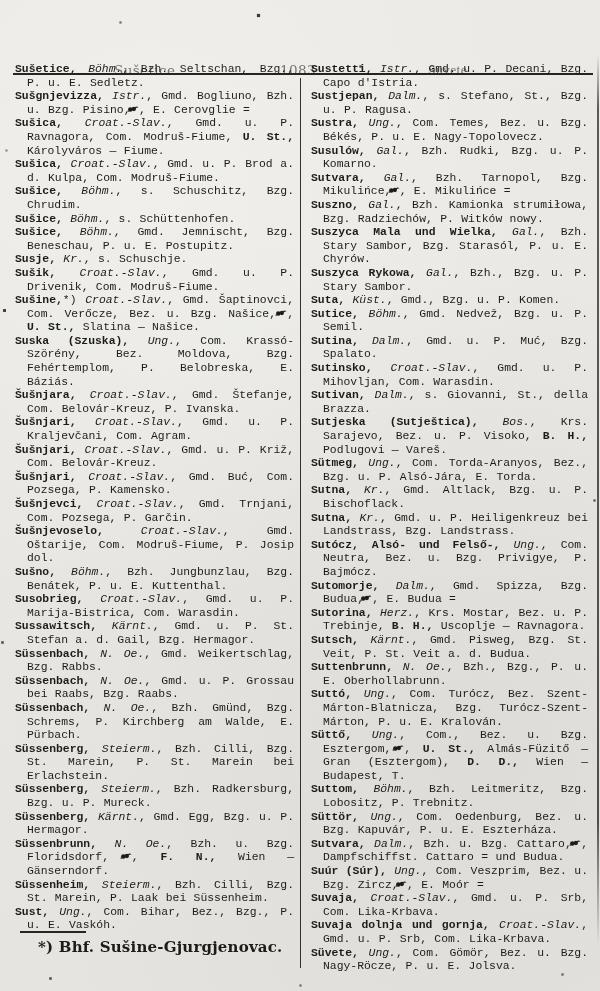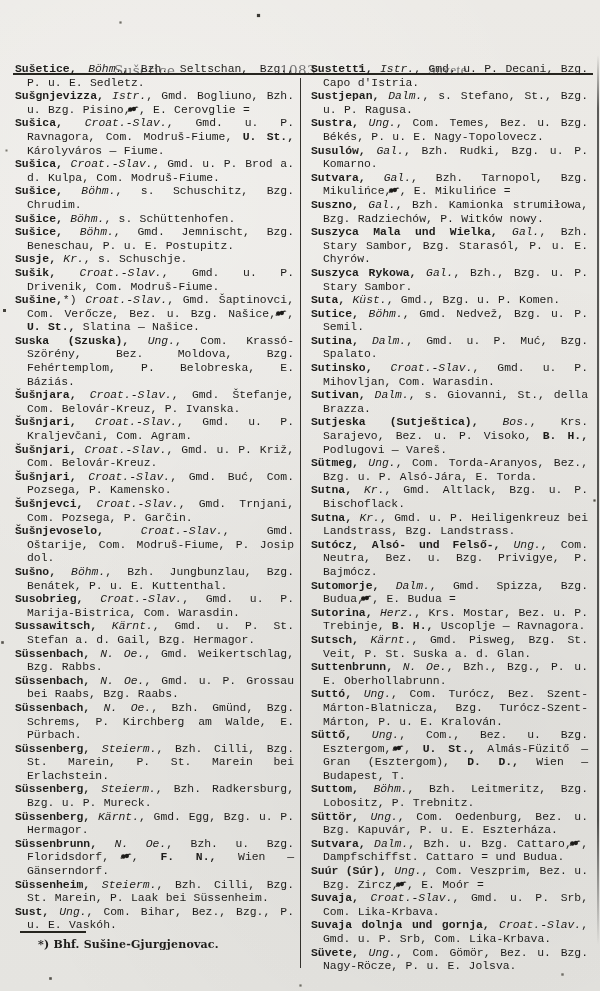--- a/index.html
+++ b/index.html
@@ -27,21 +27,21 @@
     font-size:11.4px;line-height:13.6px;
     text-indent:-12px;padding-left:12px;
     word-spacing:.5px;
   }
   .seg-b{font-weight:bold;}
   .seg-i{font-style:italic;}
   .horn{display:inline-block;}
   .horn svg{width:13px;height:8px;fill:#1d1c1a;vertical-align:baseline;}
   .footnote{position:absolute;top:931px;left:18px;width:272px;}
   .footnote-rule{width:66px;height:1.6px;background:#26251f;margin:0 0 5px 2px;}
-  .footnote-text{margin:0 0 0 20px;font-size:11px;font-weight:bold;letter-spacing:.2px;}
+  .footnote-text{margin:0 0 0 20px;font-size:15px;font-weight:bold;letter-spacing:.2px;}
   .edge-right{
     position:absolute;right:1px;top:55px;height:890px;width:2px;
     background:linear-gradient(to bottom, rgba(30,30,28,0), rgba(30,30,28,.7) 6%, rgba(30,30,28,.75) 86%, rgba(30,30,28,0));
   }
   .specks{
     position:absolute;top:0;left:0;width:1px;height:1px;background:transparent;
     box-shadow:
       258px 15px 0 1.1px #3a3933,
       4px 310px 0 1px #44423c,
       2px 642px 0 .8px #55534c,
@@ -133,21 +133,21 @@
     <p class="entry"><span class="seg-b">Sutna,</span><span class="seg-i"> Kr.</span><span class="seg-n">, Gmd. Altlack, Bzg. u. P. Bischoflack.</span></p>
     <p class="entry"><span class="seg-b">Sutna,</span><span class="seg-i"> Kr.</span><span class="seg-n">, Gmd. u. P. Heiligenkreuz bei Landstrass, Bzg. Landstrass.</span></p>
     <p class="entry"><span class="seg-b">Sutócz, Alsó- und Felső-,</span><span class="seg-i"> Ung.</span><span class="seg-n">, Com. Neutra, Bez. u. Bzg. Privigye, P. Bajmócz.</span></p>
     <p class="entry"><span class="seg-b">Sutomorje,</span><span class="seg-i"> Dalm.</span><span class="seg-n">, Gmd. Spizza, Bzg. Budua, </span><span class="horn"><svg viewBox="0 0 24 12" xmlns="http://www.w3.org/2000/svg">
           <circle cx="8" cy="7" r="4.2"></circle>
           <circle cx="14.5" cy="6" r="4"></circle>
           <path d="M16.5 2.5 Q21 -0.5 23 3.5 Q20.5 2.5 17.5 5 Z"></path>
           <path d="M3.5 8.5 Q0.5 12 6.5 11 Q4.5 10.5 4.8 8.8 Z"></path>
         </svg></span><span class="seg-n">, E. Budua =</span></p>
     <p class="entry"><span class="seg-b">Sutorina,</span><span class="seg-i"> Herz.</span><span class="seg-n">, Krs. Mostar, Bez. u. P. Trebinje, </span><span class="seg-b">B. H.,</span><span class="seg-n"> Uscoplje — Ravnagora.</span></p>
-    <p class="entry"><span class="seg-b">Sutsch,</span><span class="seg-i"> Kärnt.</span><span class="seg-n">, Gmd. Pisweg, Bzg. St. Veit, P. St. Suska a. d. Glan.</span></p>
+    <p class="entry"><span class="seg-b">Sutsch,</span><span class="seg-i"> Kärnt.</span><span class="seg-n">, Gmd. Pisweg, Bzg. St. Veit, P. St. Veit a. d. Budua.</span></p>
     <p class="entry"><span class="seg-b">Suttenbrunn,</span><span class="seg-i"> N. Oe.</span><span class="seg-n">, Bzh., Bzg., P. u. E. Oberhollabrunn.</span></p>
     <p class="entry"><span class="seg-b">Suttó,</span><span class="seg-i"> Ung.</span><span class="seg-n">, Com. Turócz, Bez. Szent-Márton-Blatnicza, Bzg. Turócz-Szent-Márton, P. u. E. Kralován.</span></p>
     <p class="entry"><span class="seg-b">Süttő,</span><span class="seg-i"> Ung.</span><span class="seg-n">, Com., Bez. u. Bzg. Esztergom, </span><span class="horn"><svg viewBox="0 0 24 12" xmlns="http://www.w3.org/2000/svg">
           <circle cx="8" cy="7" r="4.2"></circle>
           <circle cx="14.5" cy="6" r="4"></circle>
           <path d="M16.5 2.5 Q21 -0.5 23 3.5 Q20.5 2.5 17.5 5 Z"></path>
           <path d="M3.5 8.5 Q0.5 12 6.5 11 Q4.5 10.5 4.8 8.8 Z"></path>
         </svg></span><span class="seg-n">, </span><span class="seg-b">U. St.,</span><span class="seg-n"> Almás-Füzitő — Gran (Esztergom), </span><span class="seg-b">D. D.,</span><span class="seg-n"> Wien — Budapest, T.</span></p>
     <p class="entry"><span class="seg-b">Suttom,</span><span class="seg-i"> Böhm.</span><span class="seg-n">, Bzh. Leitmeritz, Bzg. Lobositz, P. Trebnitz.</span></p>
     <p class="entry"><span class="seg-b">Süttör,</span><span class="seg-i"> Ung.</span><span class="seg-n">, Com. Oedenburg, Bez. u. Bzg. Kapuvár, P. u. E. Eszterháza.</span></p>

